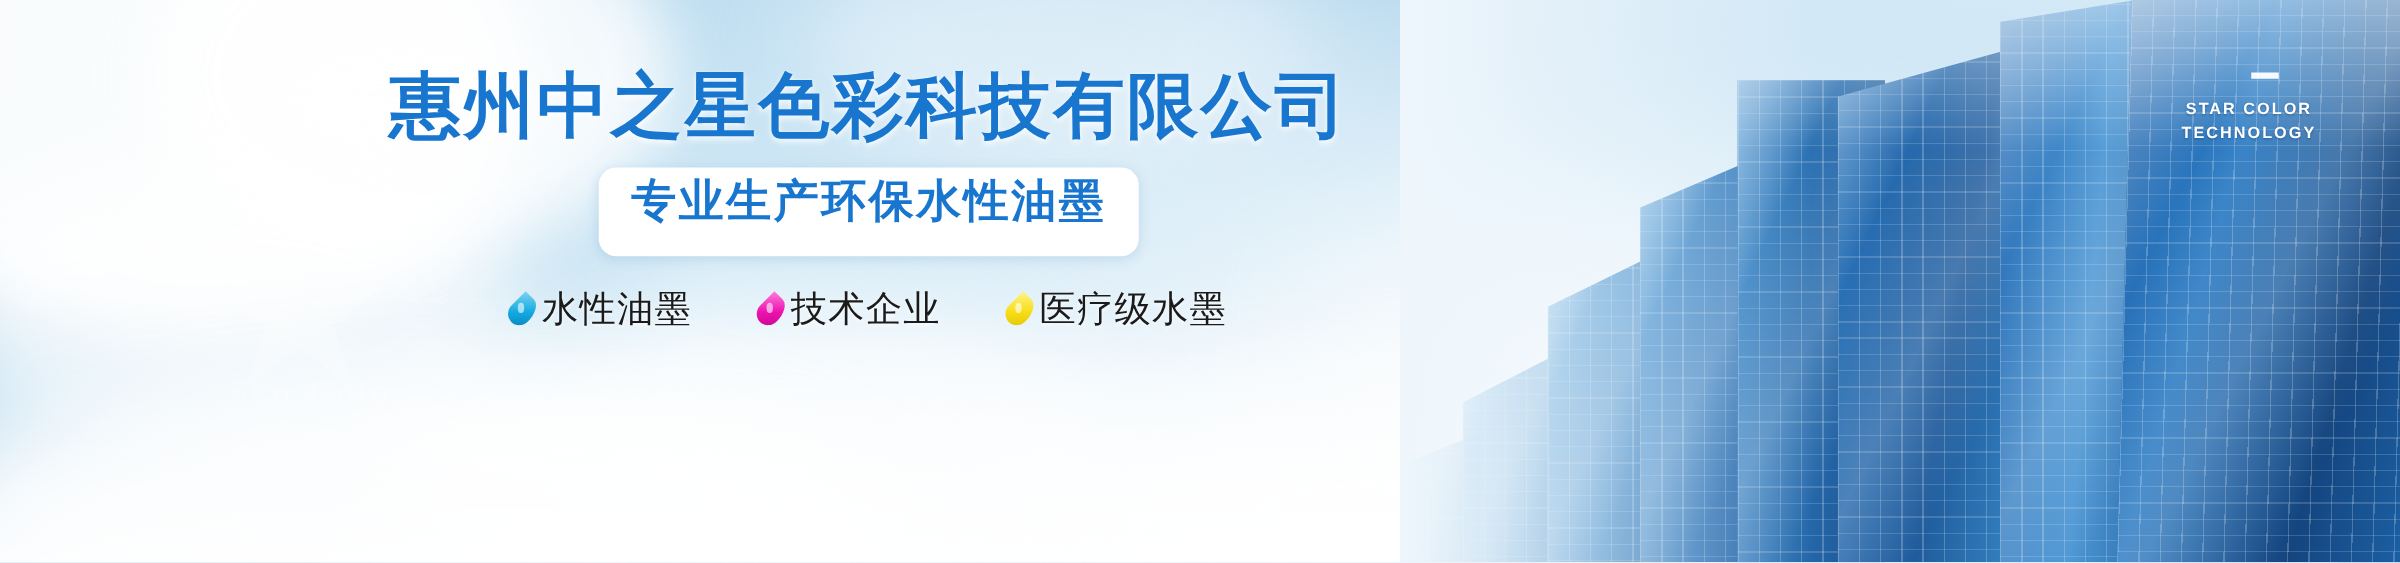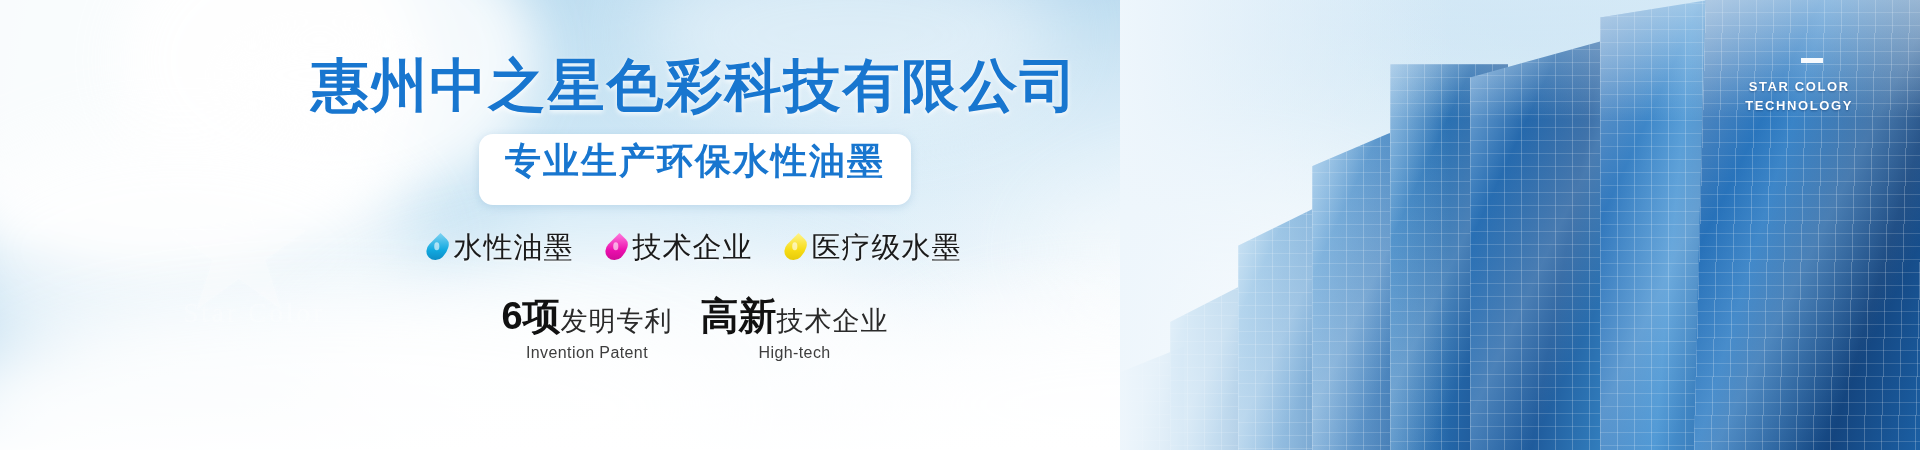--- a/index.html
+++ b/index.html
@@ -148,21 +148,21 @@
     box-shadow:0 2px 9px rgba(110,160,200,.28);
   }
   .pill-text{
     font-family:"Liberation Sans","DejaVu Sans",sans-serif;
     font-weight:bold;font-size:36px;line-height:1.12;
     letter-spacing:2px;color:#1876cf;white-space:nowrap;
   }
 
   .features{
     margin-top:23px;
-    display:flex;align-items:center;gap:34px;white-space:nowrap;
+    display:flex;align-items:center;gap:54px;white-space:nowrap;
   }
   .feature{display:flex;align-items:center;gap:7px;}
   .drop{
     width:18px;height:25px;flex:none;
     border-radius:50% 50% 50% 50% / 62% 62% 38% 38%;
     transform:rotate(45deg) scale(1.02);
     border-top-left-radius:0;
     position:relative;
   }
   .drop::after{
@@ -290,31 +290,15 @@
       <div class="feature">
         <span class="drop drop-magenta"></span>
         <span class="feature-label">技术企业</span>
       </div>
       <div class="feature">
         <span class="drop drop-yellow"></span>
         <span class="feature-label">医疗级水墨</span>
       </div>
     </div>
 
-    <div class="credentials">
-      <div class="cred">
-        <div class="cred-cn">
-          <span class="cred-big">6项</span>
-          <span class="cred-small">发明专利</span>
-        </div>
-        <div class="cred-en">Invention Patent</div>
-      </div>
-      <div class="cred">
-        <div class="cred-cn">
-          <span class="cred-big">高新</span>
-          <span class="cred-small">技术企业</span>
-        </div>
-        <div class="cred-en">High-tech</div>
-      </div>
-    </div>
 
   </div>
 </div>
 
 </body></html>

